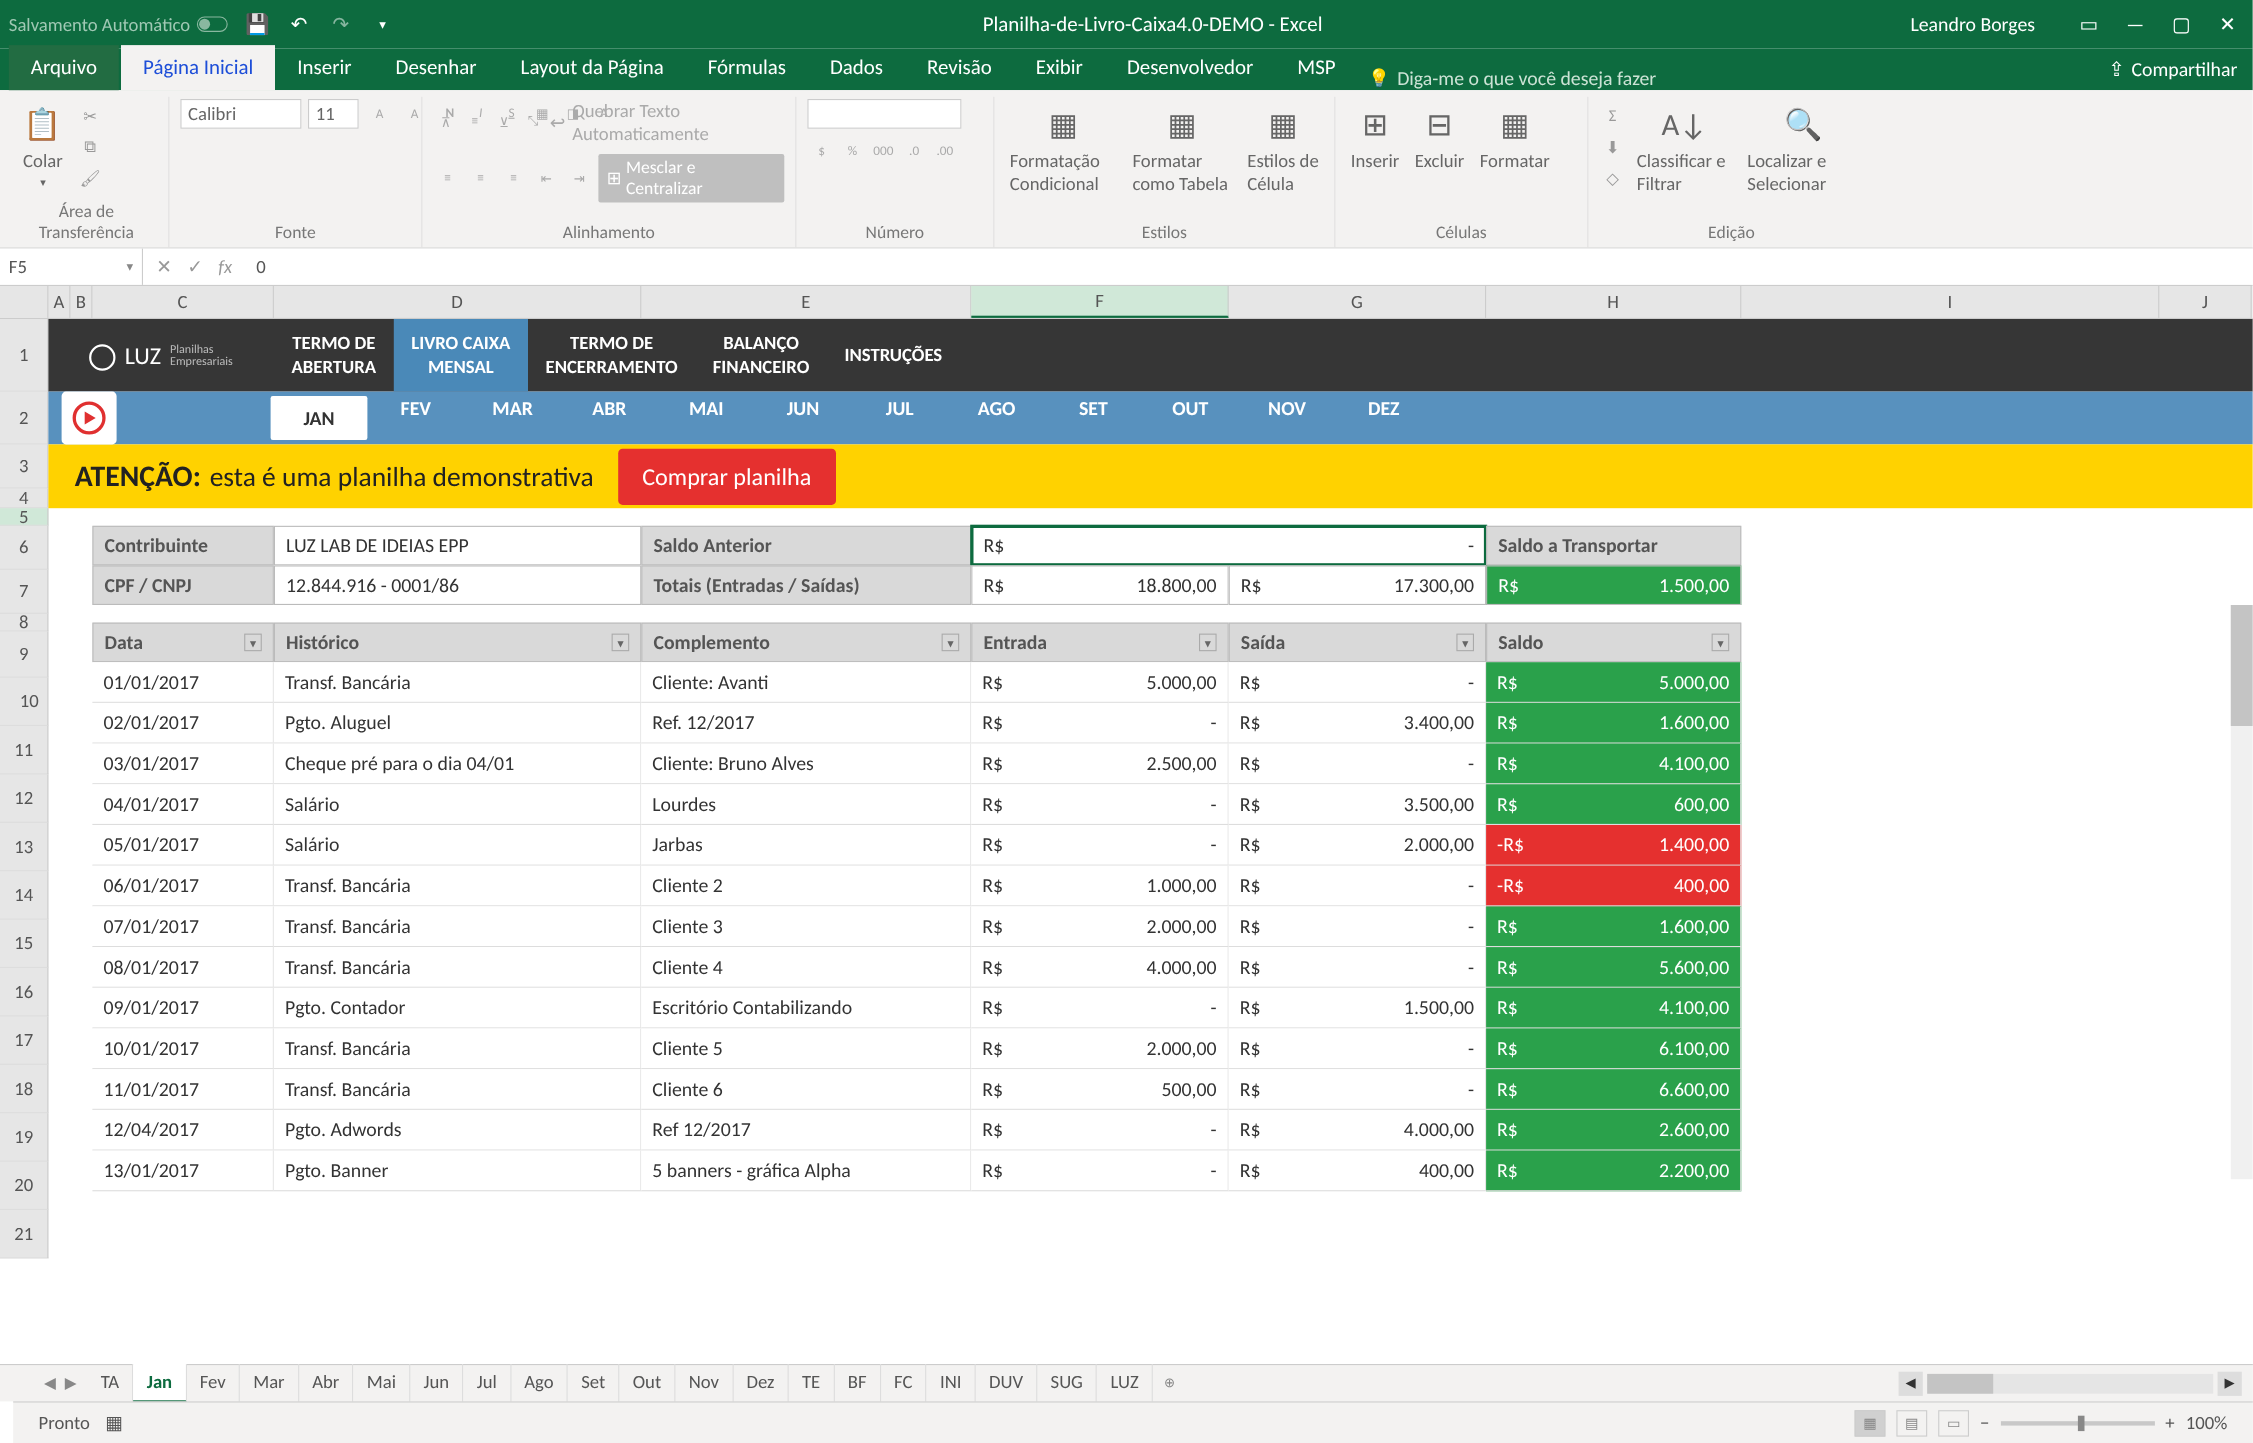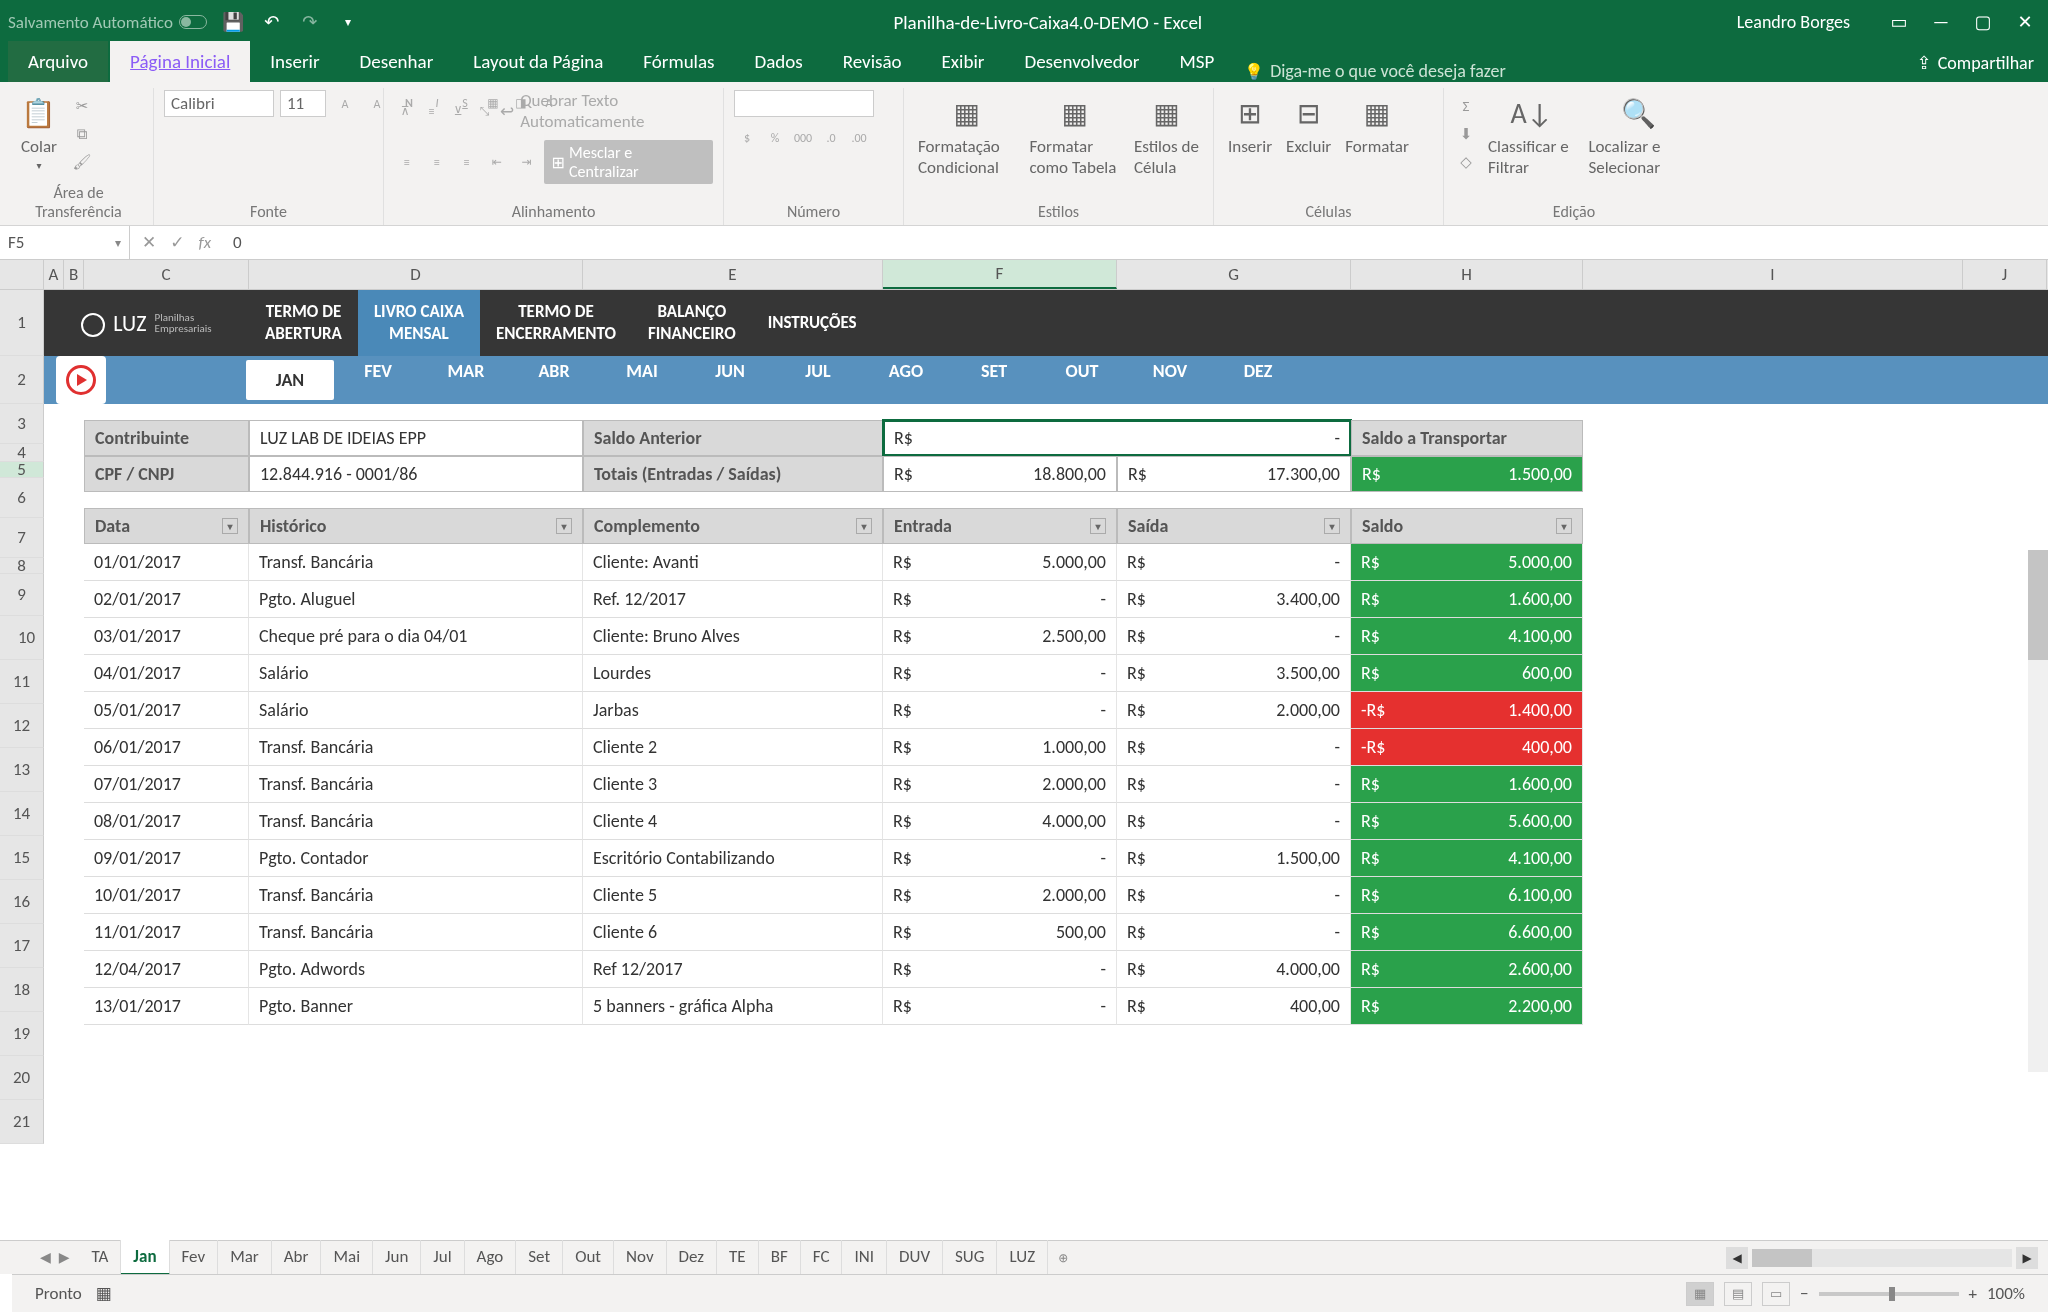--- a/index.html
+++ b/index.html
@@ -14,21 +14,21 @@
 .titlebar .tb-icon { width:22px; height:22px; display:flex; align-items:center; justify-content:center; color:#fff; font-size:18px; }
 .titlebar .title-center { flex:1; text-align:center; font-size: 19px; color:#fff; }
 .titlebar .right-tools { display:flex; align-items:center; gap:12px; font-size: 18px; color:#fff; }
 .titlebar .user-name { font-size: 18px; margin-right: 22px; }
 .titlebar .win-btn { width:30px; height:30px; display:flex; align-items:center; justify-content:center; color:#fff; }
 
 
 .ribbon-tabs { background: #0d6b3f; height: 38px; display:flex; align-items:flex-end; padding-left: 8px; }
 .ribbon-tabs .tab { padding: 9px 20px; color: #fff; font-size: 19px; cursor: pointer; }
 .ribbon-tabs .tab.special { background: #226c42; margin-right: 2px;}
-.ribbon-tabs .tab.active { background:#f3f2f1; color:#8b5cf6;text-decoration:underline; }
+.ribbon-tabs .tab.active { background:#f3f2f1; color:#1d4ed8; }
 .ribbon-tabs .tell-me { color:#cce3d5; font-size: 18px; margin-left: 10px; display:flex; align-items:center; gap:6px; }
 .ribbon-tabs .tell-me .bulb { font-size:16px; }
 .ribbon-tabs .share { margin-left:auto; color:#fff; font-size: 18px; padding: 8px 14px; display:flex; align-items:center; gap:6px;}
 
 
 .ribbon { background:#f3f2f1; border-bottom:1px solid #d4d4d4; height: 144px; display:flex; padding: 6px 4px 0 4px; color:#888; }
 .ribbon-group { border-right:1px solid #e0e0e0; display:flex; flex-direction:column; justify-content:space-between; padding: 2px 10px 2px 10px; }
 .ribbon-group .group-content { display:flex; align-items:flex-start; gap:6px; flex:1; }
 .ribbon-group .group-label { text-align:center; font-size:16px; color:#777; padding-bottom:2px; }
 .big-btn { display:flex; flex-direction:column; align-items:center; gap:2px; font-size:17px; color:#666; padding: 2px 4px; }
@@ -423,20 +423,25 @@
             <div class="month-tab">JUN</div>
             <div class="month-tab">JUL</div>
             <div class="month-tab">AGO</div>
             <div class="month-tab">SET</div>
             <div class="month-tab">OUT</div>
             <div class="month-tab">NOV</div>
             <div class="month-tab">DEZ</div>
           </div>
       </div>
 
+      <div class="warn-bar">
+        <span class="bold">ATENÇÃO:</span>
+        <span class="rest">esta é uma planilha demonstrativa</span>
+        <div class="buy-btn">Comprar planilha</div>
+      </div>
 
       <div class="thin-row"></div>
 
       <div class="info-grid">
         <div style="width:40px"></div>
         <div class="cell hdr-cell wc-data">Contribuinte</div>
         <div class="cell val-cell wc-hist">LUZ LAB DE IDEIAS EPP</div>
         <div class="cell hdr-cell wc-comp">Saldo Anterior</div>
         <div class="cell val-cell selected-cell justify-between" style="width:468px">
           <span>R$</span>

